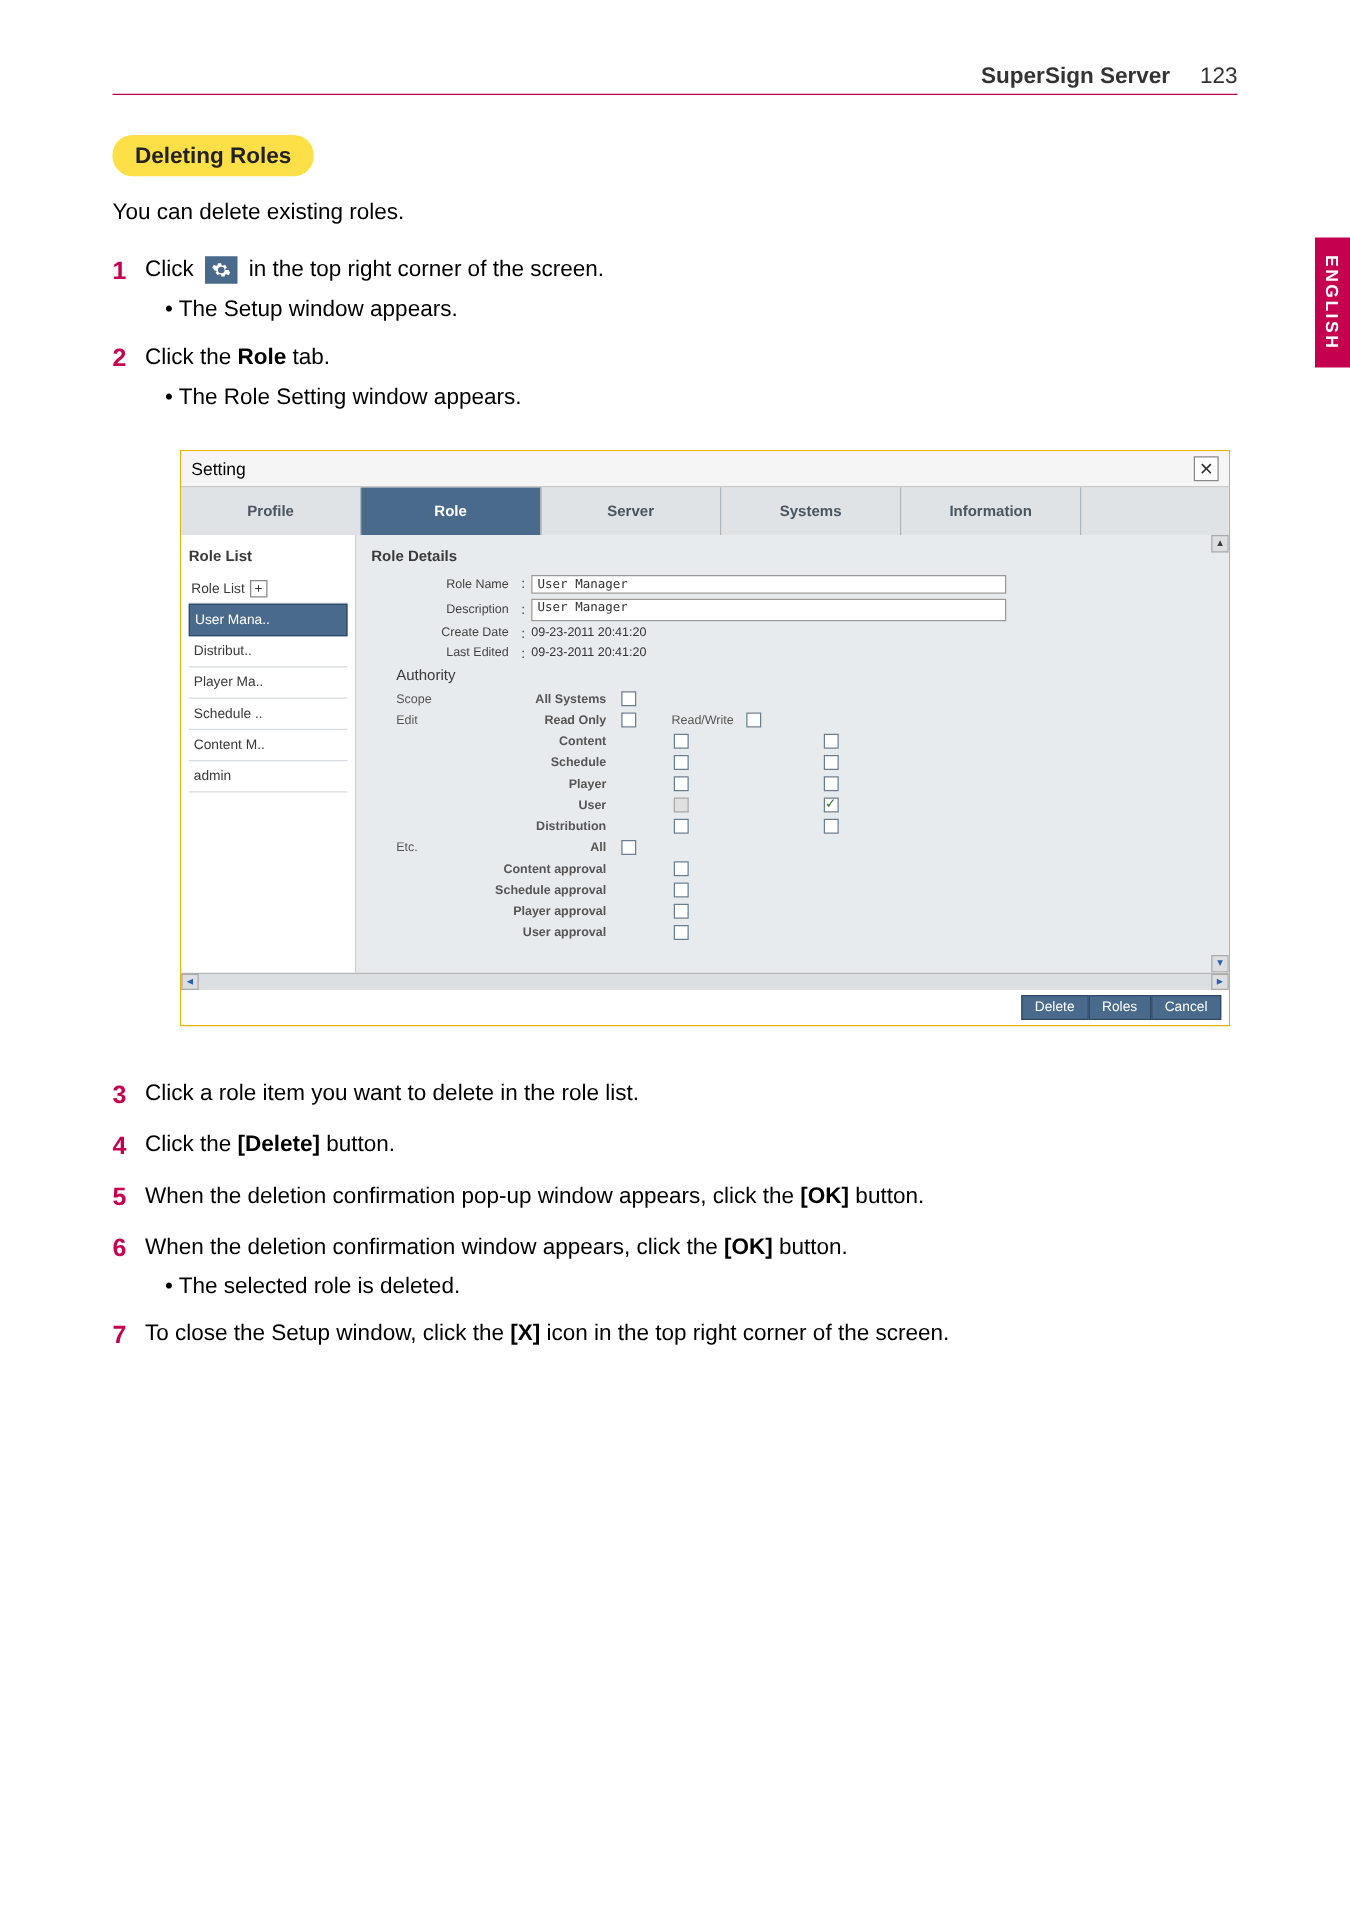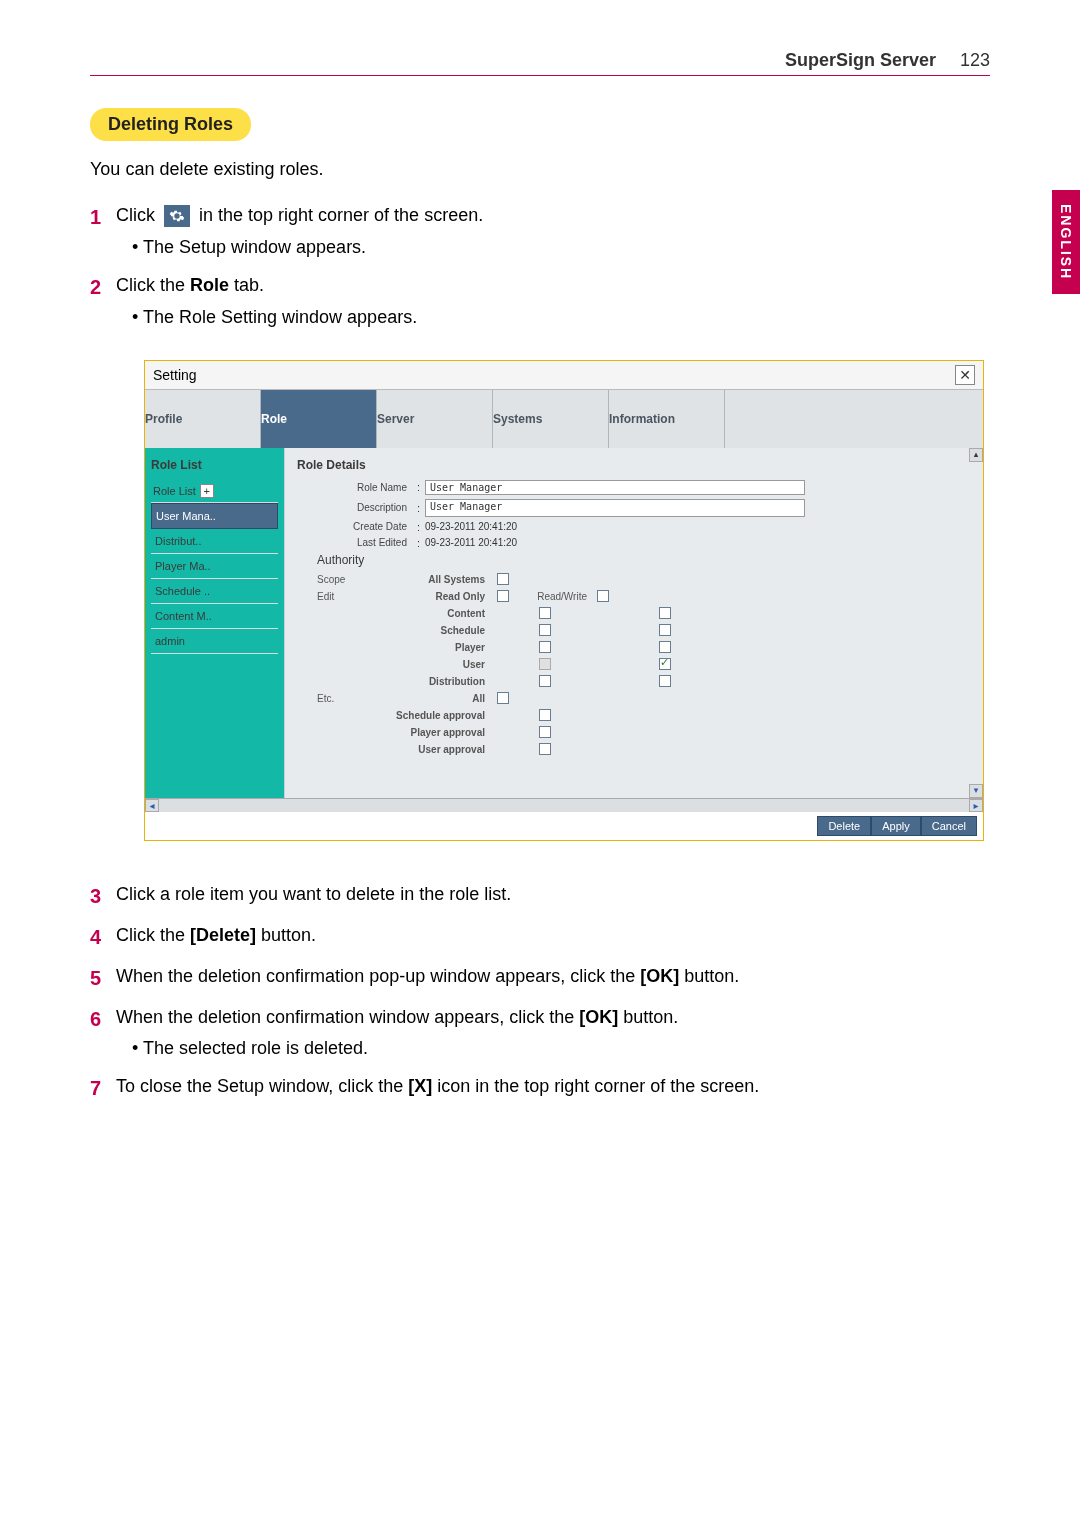--- a/index.html
+++ b/index.html
@@ -114,23 +114,23 @@
     display: flex; align-items: center; justify-content: center;
     font-size: 14px; color: #333;
     background: #fff;
   }
   .tab-row {
     display: flex;
     background: #dfe3e6;
     font-size: 12px;
   }
   .tab {
-    padding: 22px 0;
-    width: 116px;
-    text-align: left;
+    padding: 12px 0;
+    width: 144px;
+    text-align: center;
     border-right: 1px solid #aeb6bd;
     color: #4a5560;
     font-weight: bold;
     cursor: pointer;
   }
   .tab.active {
     background: #4a6a8c;
     color: #fff;
   }
   .content-area {
@@ -138,21 +138,21 @@
     background: #e8ebed;
     position: relative;
     height: 350px;
     font-size: 11px;
     color: #3a3a3a;
   }
   .left-pane {
     width: 140px;
     border-right: 1px solid #c9cfd4;
     padding: 10px 6px;
-    background: #14b8a6;
+    background: #ffffff;
   }
   .rl-head {
     font-weight: bold;
     font-size: 12px;
     padding-bottom: 8px;
   }
   .rl-row {
     display: flex;
     align-items: center;
     padding: 4px 2px;
@@ -471,20 +471,26 @@
               </div>
             </div>
           <div class="auth-row">
             <span class="auth-cat">Etc.</span>
             <span class="auth-label">All</span>
             <span class="cb"></span>
           </div>
           <div id="etc-rows">
               <div class="auth-row">
                 <span class="auth-cat"></span>
+                <span class="auth-label">Content approval</span>
+                <span style="width: 42px; display: inline-block;"></span>
+                <span class="cb"></span>
+              </div>
+              <div class="auth-row">
+                <span class="auth-cat"></span>
                 <span class="auth-label">Schedule approval</span>
                 <span style="width: 42px; display: inline-block;"></span>
                 <span class="cb"></span>
               </div>
               <div class="auth-row">
                 <span class="auth-cat"></span>
                 <span class="auth-label">Player approval</span>
                 <span style="width: 42px; display: inline-block;"></span>
                 <span class="cb"></span>
               </div>
@@ -497,21 +503,21 @@
             </div>
         </div>
       </div>
     </div>
     <div class="hscroll">
       <span class="arrow">◂</span>
       <span class="arrow">▸</span>
     </div>
     <div class="button-row">
       <span class="btn">Delete</span>
-      <span class="btn">Apply</span>
+      <span class="btn">Roles</span>
       <span class="btn">Cancel</span>
     </div>
   </div>
 
   <div class="steps-bottom" id="steps-bottom">
       <div class="step">
         <div class="step-num">3</div>
         <div class="step-body">
           <div>Click a role item you want to delete in the role list.</div>
         </div>

